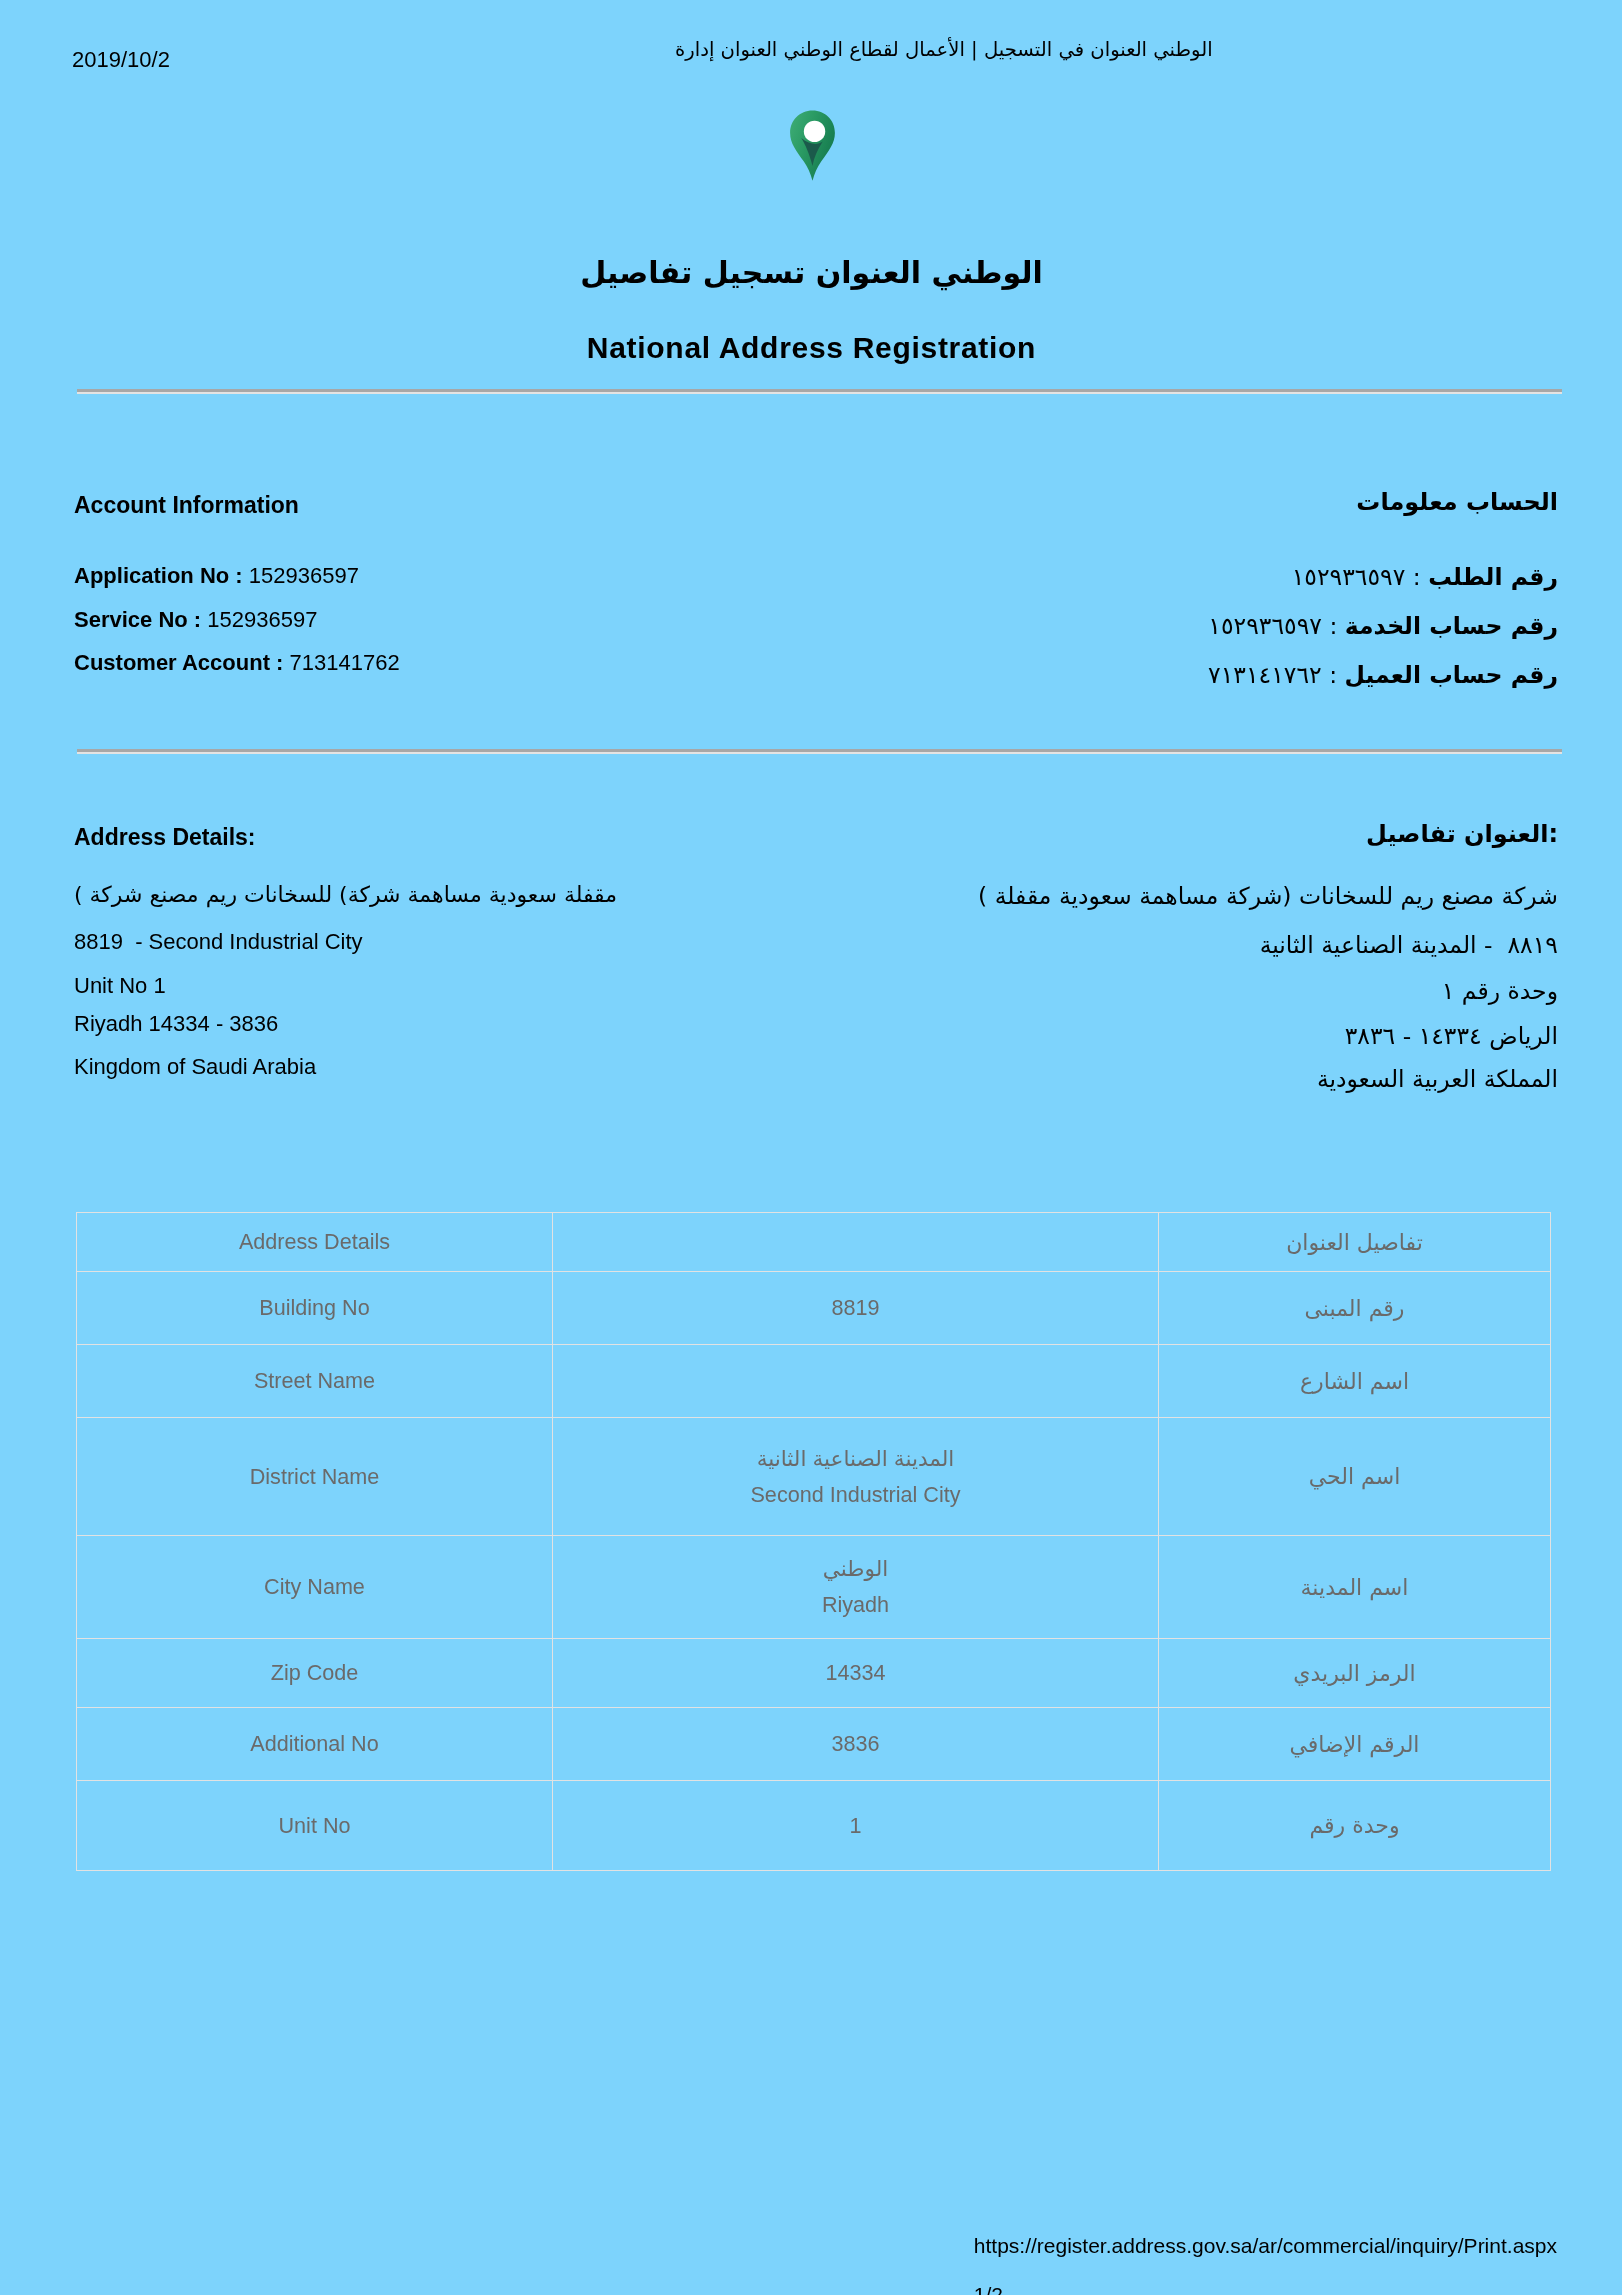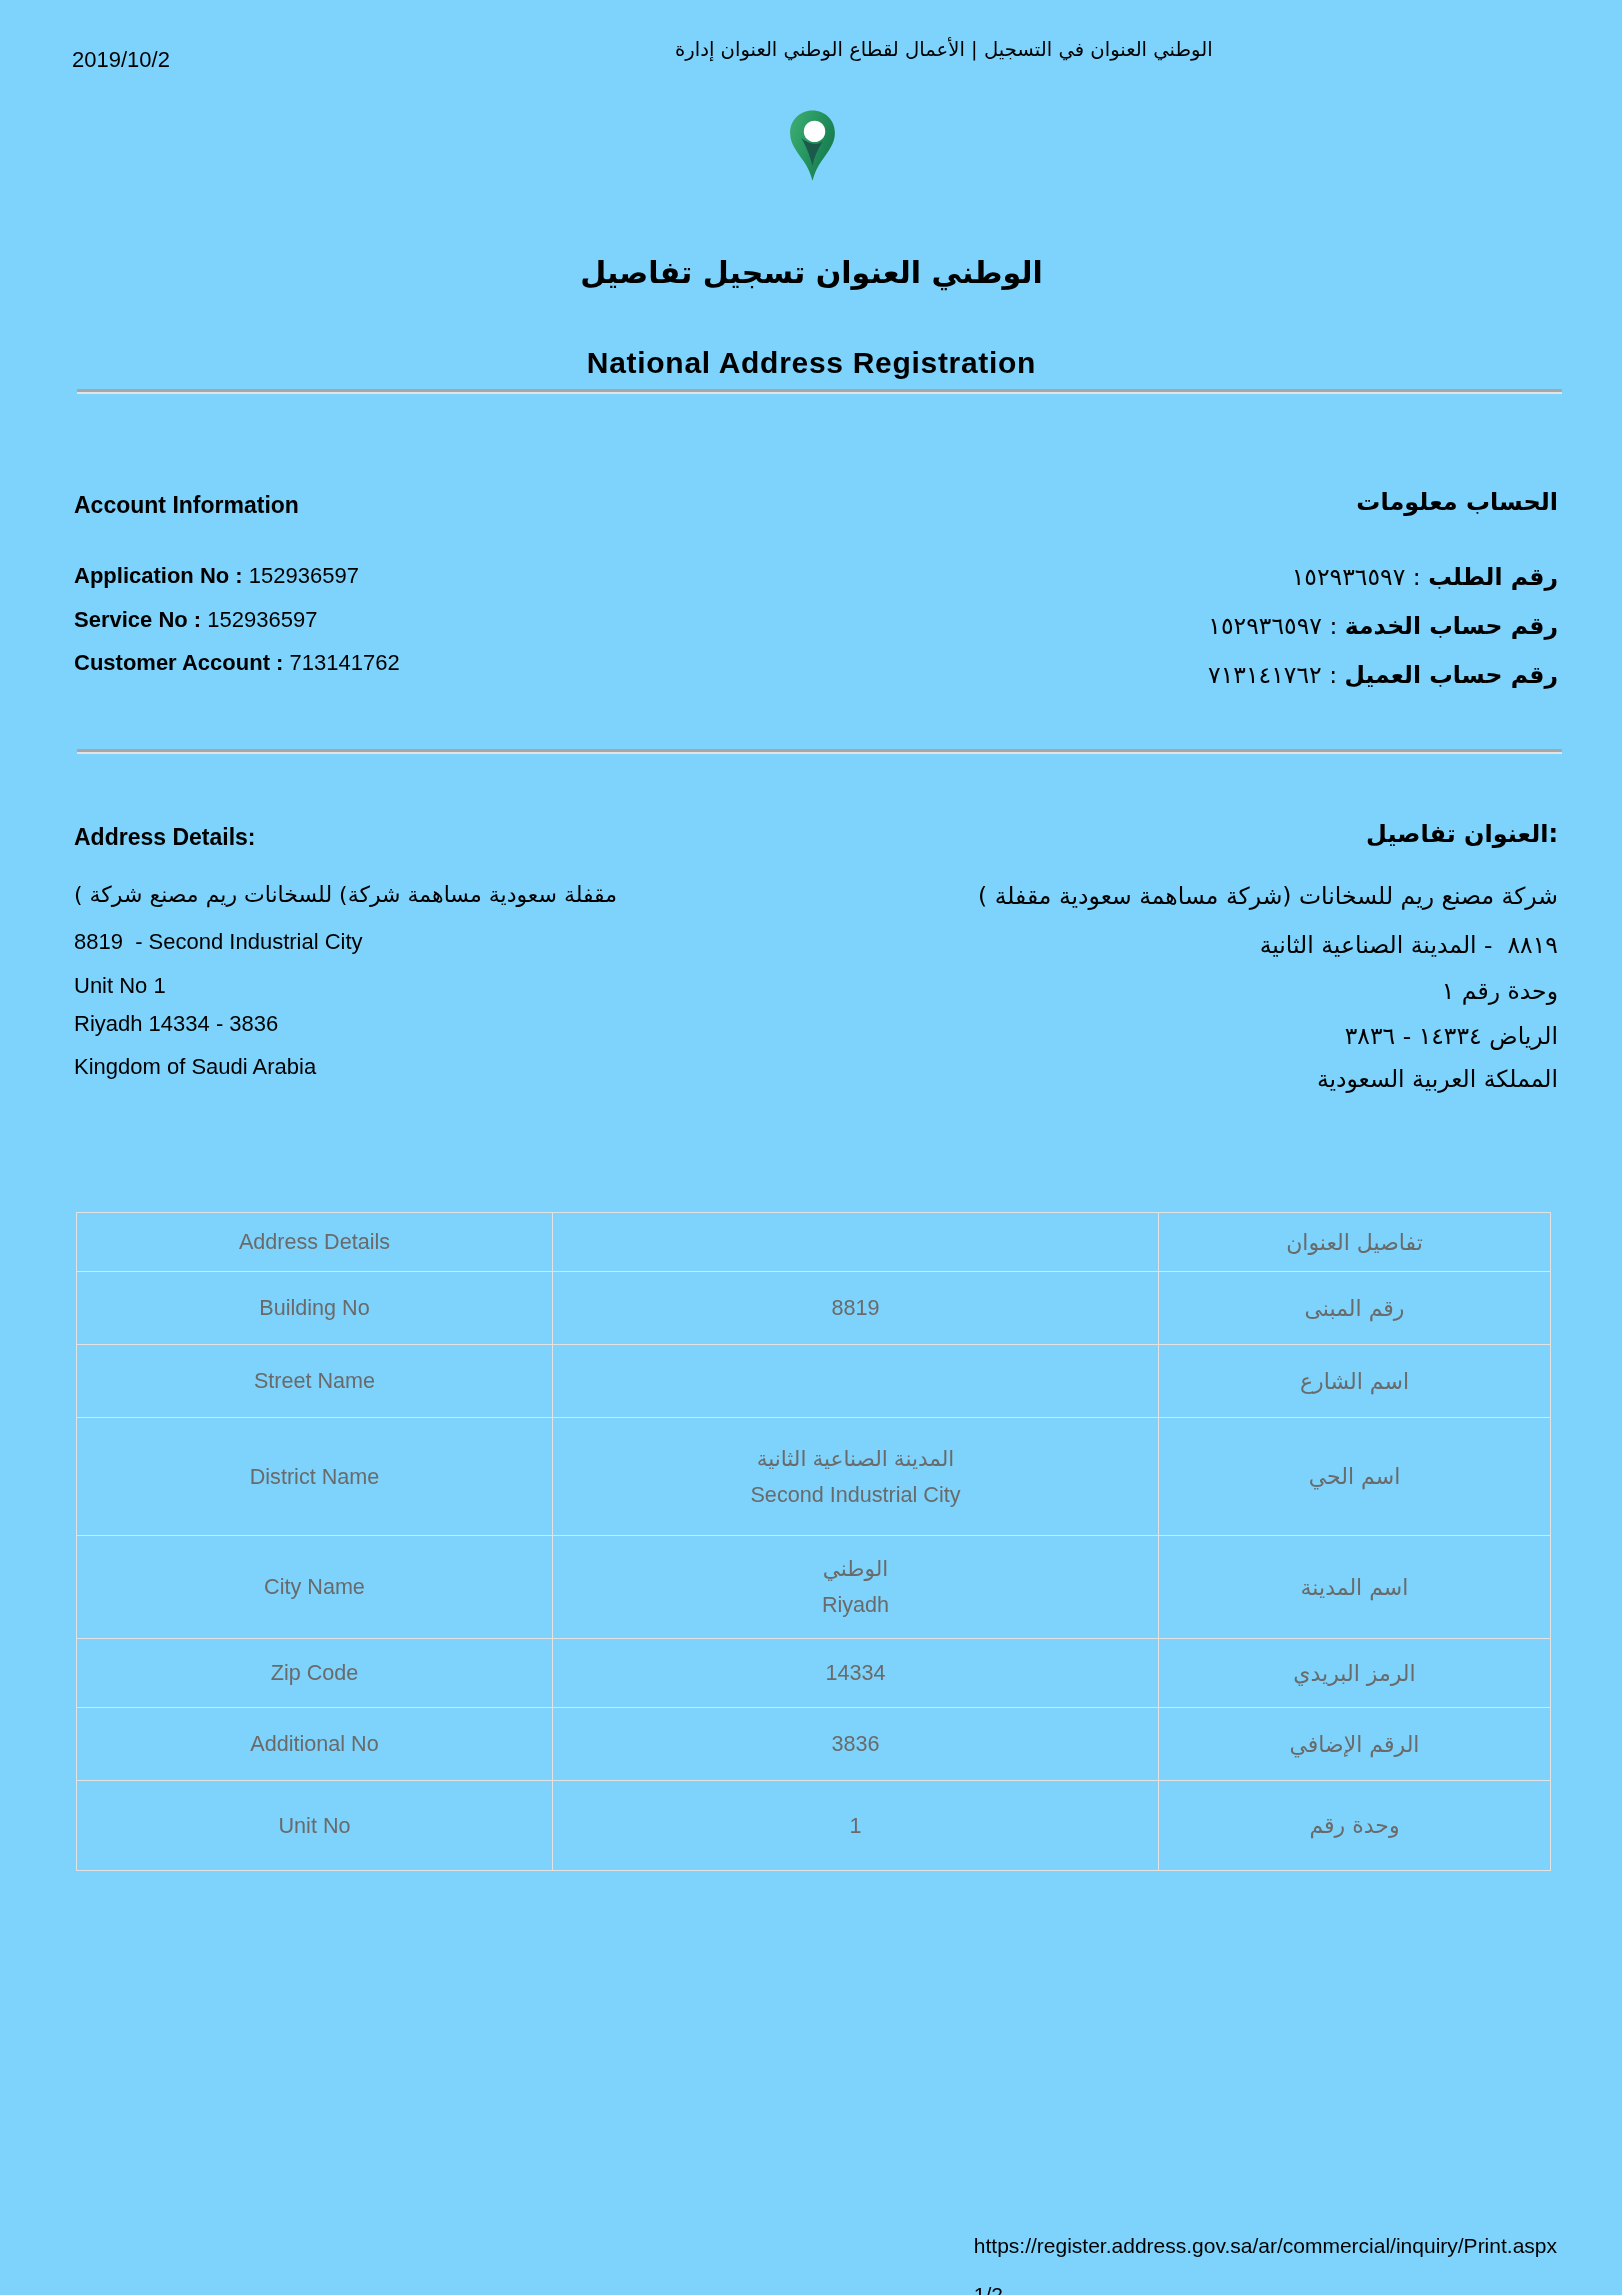--- a/index.html
+++ b/index.html
@@ -18,21 +18,21 @@
 
   
   .hdr-date{left:72px;top:47px;font-size:22px;}
   .hdr-title{left:675px;top:38px;font-size:19.6px;font-family:"DejaVu Sans",sans-serif;}
 
   
   .pin{left:787px;top:109px;width:51px;height:84px;}
 
   
   .title-ar{left:0;top:255px;width:100%;text-align:center;font-size:30px;font-weight:bold;font-family:"DejaVu Sans",sans-serif;}
-  .title-en{left:0;top:346px;width:100%;text-align:center;font-size:30px;font-weight:bold;letter-spacing:0.7px;}
+  .title-en{left:0;top:331px;width:100%;text-align:center;font-size:30px;font-weight:bold;letter-spacing:0.7px;}
 
   
   .divider{left:77px;width:1485px;height:3.3px;background:#a7a7a7;border-bottom:2px solid #e3e3e3;}
   .div1{top:389px;}
   .div2{top:749px;}
 
   
   .h-en{font-size:23px;font-weight:bold;}
   .h-ar{font-size:24px;font-weight:bold;font-family:"DejaVu Sans",sans-serif;text-align:right;}
   .line-en{font-size:22px;}

